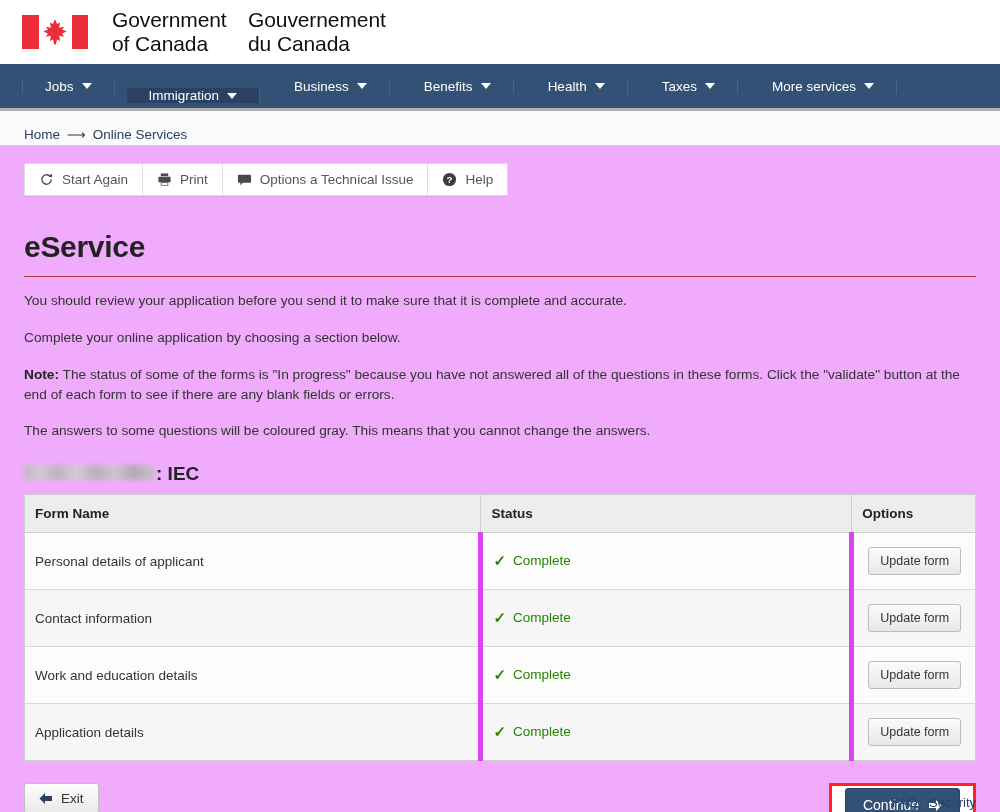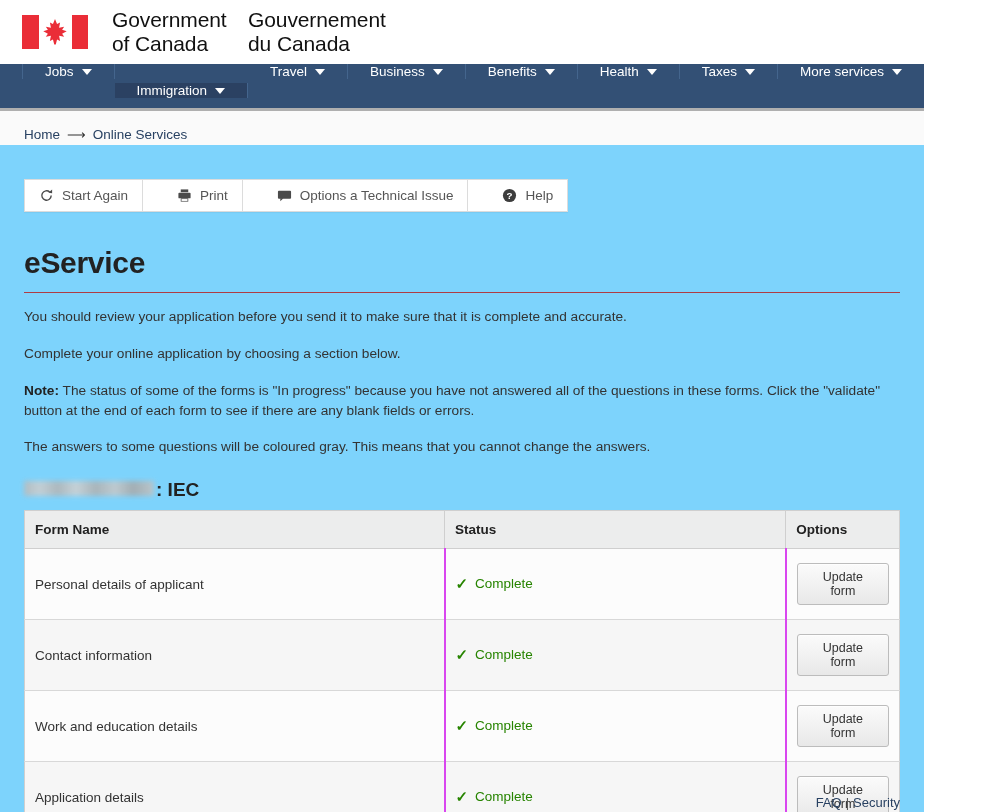--- a/index.html
+++ b/index.html
@@ -3,21 +3,21 @@
 <meta charset="utf-8">
 <style>
   * { box-sizing: border-box; }
   html, body {
     margin: 0; padding: 0;
     width: 1000px; height: 812px;
     background: #fff;
     font-family: "Liberation Sans", sans-serif;
     -webkit-font-smoothing: antialiased;
   }
-  #page { position: relative; width: 924px; height: 812px; overflow: hidden; background: #7dd3fc; }
+  #page { position: relative; width: 1000px; height: 812px; overflow: hidden; background: #f0abfc; }
 
   
   .brand-bar {
     height: 64px; background: #fff;
     display: flex; align-items: center;
     padding-left: 22px;
   }
   .flag {
     width: 66px; height: 34px; position: relative; margin-right: 24px;
     background: #fff; flex: none;
@@ -33,22 +33,23 @@
   .wordmark { display: flex; }
   .wordmark .wm {
     font-size: 21px; line-height: 1.12; color: #111; font-weight: 400;
     letter-spacing: -0.1px;
   }
   .wordmark .wm:first-child { width: 136px; }
 
   
   .mainnav {
     height: 47px; background: #335075;
-    display: flex; align-items: flex-start;
+    display: flex; align-items: center;
     border-bottom: 3px solid #afafaf;
+    gap: 12px;
   }
   .mainnav .nav-item {
     display: flex; align-items: center; justify-content: center;
     color: #fff; font-size: 13.5px; padding: 0 22px;
     border-right: 1px solid #44658d; cursor: pointer;
     white-space: nowrap; position: relative;
   }
   .mainnav .nav-item:first-child { border-left: 1px solid #44658d; margin-left: 22px; }
   .mainnav .nav-item.active { background: #2b4162; margin-top: 19px; }
   .caret {
@@ -61,23 +62,23 @@
   .breadcrumb {
     padding: 12px 0 0 24px; font-size: 13.5px; color: #333;
     display: flex; align-items: center; gap: 7px; height: 34px;
     background: #fafafa;
   }
   .breadcrumb a { color: #284162; cursor: pointer; }
   .bc-arrow { color: #333; font-size: 13px; }
 
   
   .toolbar {
-    margin: 34px 0 0 24px; display: flex; align-items: stretch;
+    margin: 18px 0 0 24px; display: flex; align-items: stretch;
     border: 1px solid #dcdcdc; background: #fff; width: max-content;
-    height: 33px; box-shadow: 0 1px 1px rgba(0,0,0,.04); gap: 20px;
+    height: 33px; box-shadow: 0 1px 1px rgba(0,0,0,.04);
   }
   .tb-btn {
     display: flex; align-items: center; gap: 8px;
     padding: 0 14px; font-size: 13.5px; color: #555;
     border-right: 1px solid #dcdcdc; cursor: pointer; background: #fff;
     white-space: nowrap;
   }
   .tb-btn:last-child { border-right: none; }
   .tb-icon { display: inline-flex; width: 15px; height: 15px; color: #4a4a4a; flex: none; }
 
@@ -110,21 +111,21 @@
     border: 1px solid #cfcfcf; background: #fff;
   }
   table.forms thead th {
     background: #eceded; color: #222; font-weight: bold;
     text-align: left; padding: 11px 10px; font-size: 13.5px;
     border-right: 1px solid #cfcfcf; border-bottom: 1px solid #cfcfcf;
   }
   table.forms thead th:last-child { border-right: none; }
   table.forms tbody td {
     padding: 14px 10px; border-top: 1px solid #d8d8d8;
-    border-right: 2px solid #d946ef; color: #333; vertical-align: middle;
+    border-right: 5px solid #d946ef; color: #333; vertical-align: middle;
   }
   table.forms tbody td:last-child { border-right: none; }
   table.forms tbody tr:nth-child(odd) td  { background: #fcfcfc; }
   table.forms tbody tr:nth-child(even) td { background: #f6f6f6; }
   .col-form   { width: 48%; }
   .col-status { width: 39%; }
   .col-opts   { width: 13%; }
   .status-ok { color: #278400; display: inline-flex; align-items: center; gap: 7px; font-size: 13.5px; }
   .check { font-size: 15px; font-weight: bold; line-height: 1; }
   .update-btn {
@@ -189,24 +190,20 @@
     </div>
   </div>
 
   <nav class="mainnav" id="mainnav">
       <div class="nav-item">
         <span>Jobs</span>
         <span class="caret"></span>
       </div>
       <div class="nav-item active">
         <span>Immigration</span>
-        <span class="caret"></span>
-      </div>
-      <div class="nav-item">
-        <span>Travel</span>
         <span class="caret"></span>
       </div>
       <div class="nav-item">
         <span>Business</span>
         <span class="caret"></span>
       </div>
       <div class="nav-item">
         <span>Benefits</span>
         <span class="caret"></span>
       </div>

